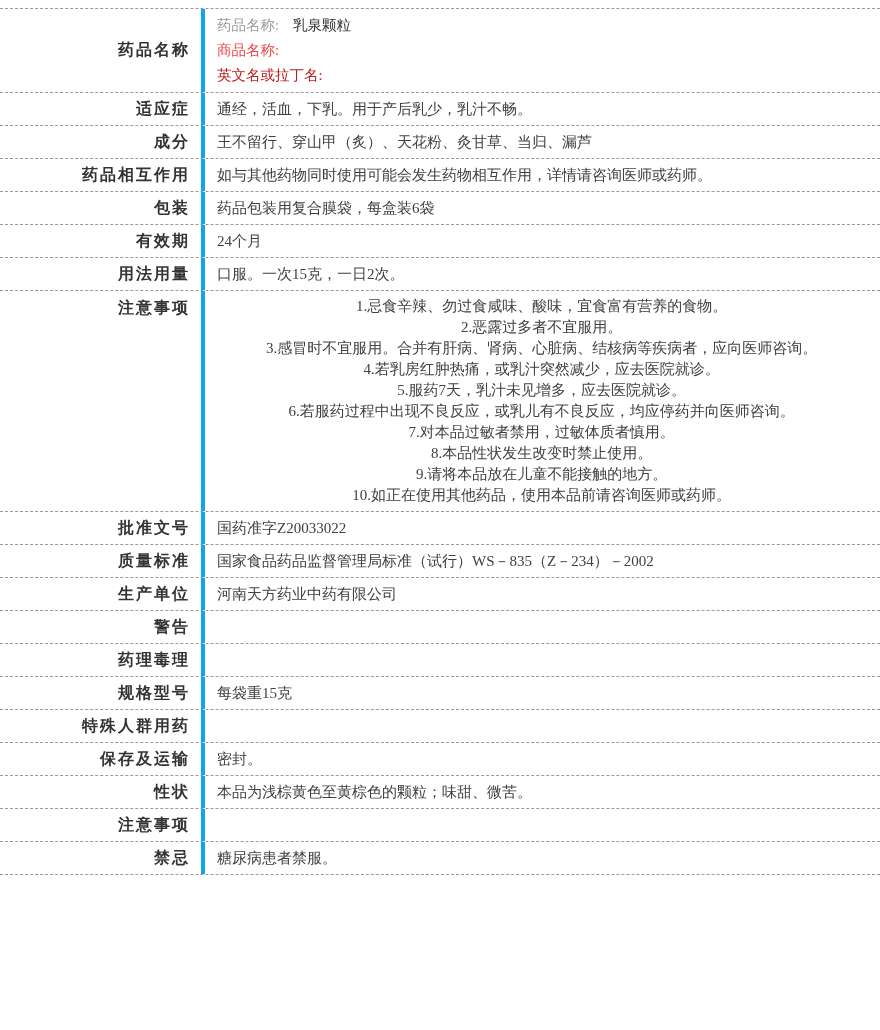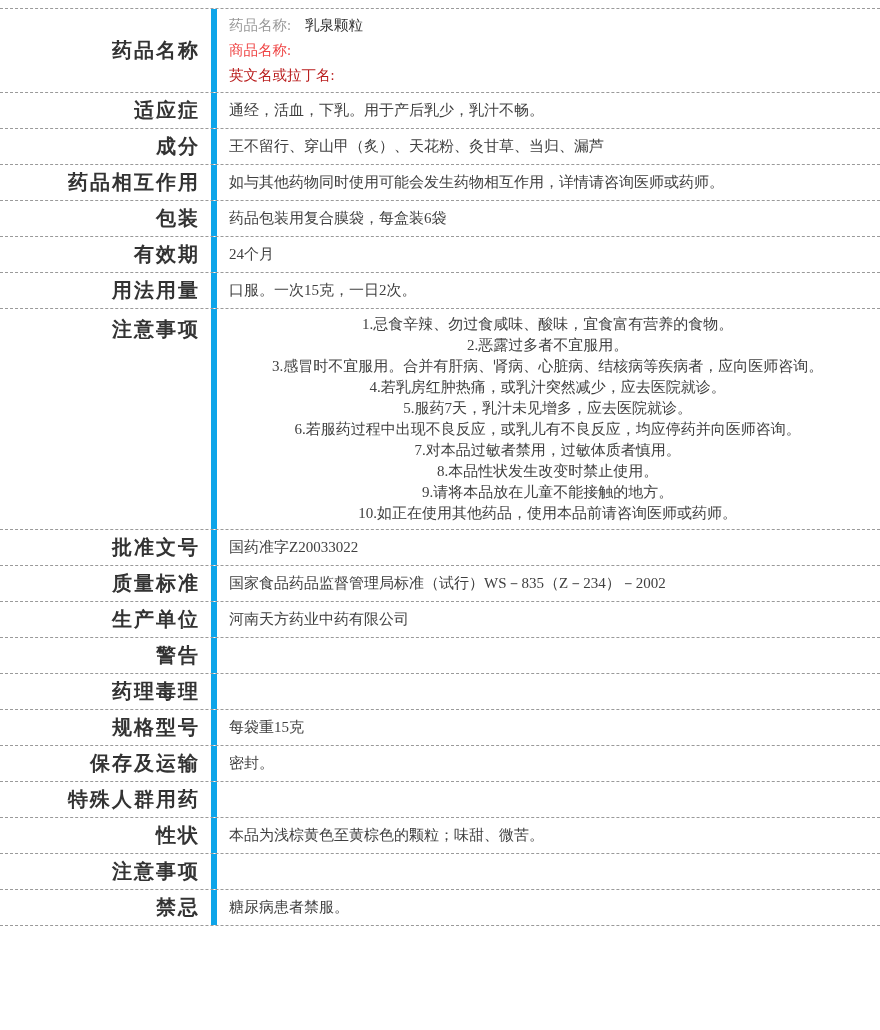--- a/index.html
+++ b/index.html
@@ -17,31 +17,30 @@
     border-top: 1px dashed #9a9a9a;
   }
   .row {
     display: flex;
     border-bottom: 1px dashed #9a9a9a;
     min-height: 33px;
   }
   .label-cell {
     flex: 0 0 205px;
     width: 205px;
-    border-right: 6px solid #0ea5e9;
+    border-right: 4px solid #0ea5e9;
     display: flex;
     align-items: center;
     justify-content: flex-end;
     padding: 4px 11px 4px 4px;
     font-weight: bold;
-    font-size: 20px;
+    font-size: 16px;
     letter-spacing: 2px;
     color: #333333;
     text-align: right;
-    margin-left: 12px;
   }
   .value-cell {
     flex: 1;
     display: flex;
     align-items: center;
     padding: 4px 14px 4px 12px;
     font-size: 15px;
     color: #404040;
     line-height: 21px;
   }
@@ -160,27 +159,27 @@
     <div class="label-cell">药理毒理</div>
     <div class="value-cell"></div>
   </div>
 
   <div class="row">
     <div class="label-cell">规格型号</div>
     <div class="value-cell">每袋重15克</div>
   </div>
 
   <div class="row">
-    <div class="label-cell">保存及运输</div>
-    <div class="value-cell">密封。</div>
+    <div class="label-cell">特殊人群用药</div>
+    <div class="value-cell"></div>
   </div>
 
   <div class="row">
-    <div class="label-cell">特殊人群用药</div>
-    <div class="value-cell"></div>
+    <div class="label-cell">保存及运输</div>
+    <div class="value-cell">密封。</div>
   </div>
 
   <div class="row">
     <div class="label-cell">性状</div>
     <div class="value-cell">本品为浅棕黄色至黄棕色的颗粒；味甜、微苦。</div>
   </div>
 
   <div class="row">
     <div class="label-cell">注意事项</div>
     <div class="value-cell"></div>

